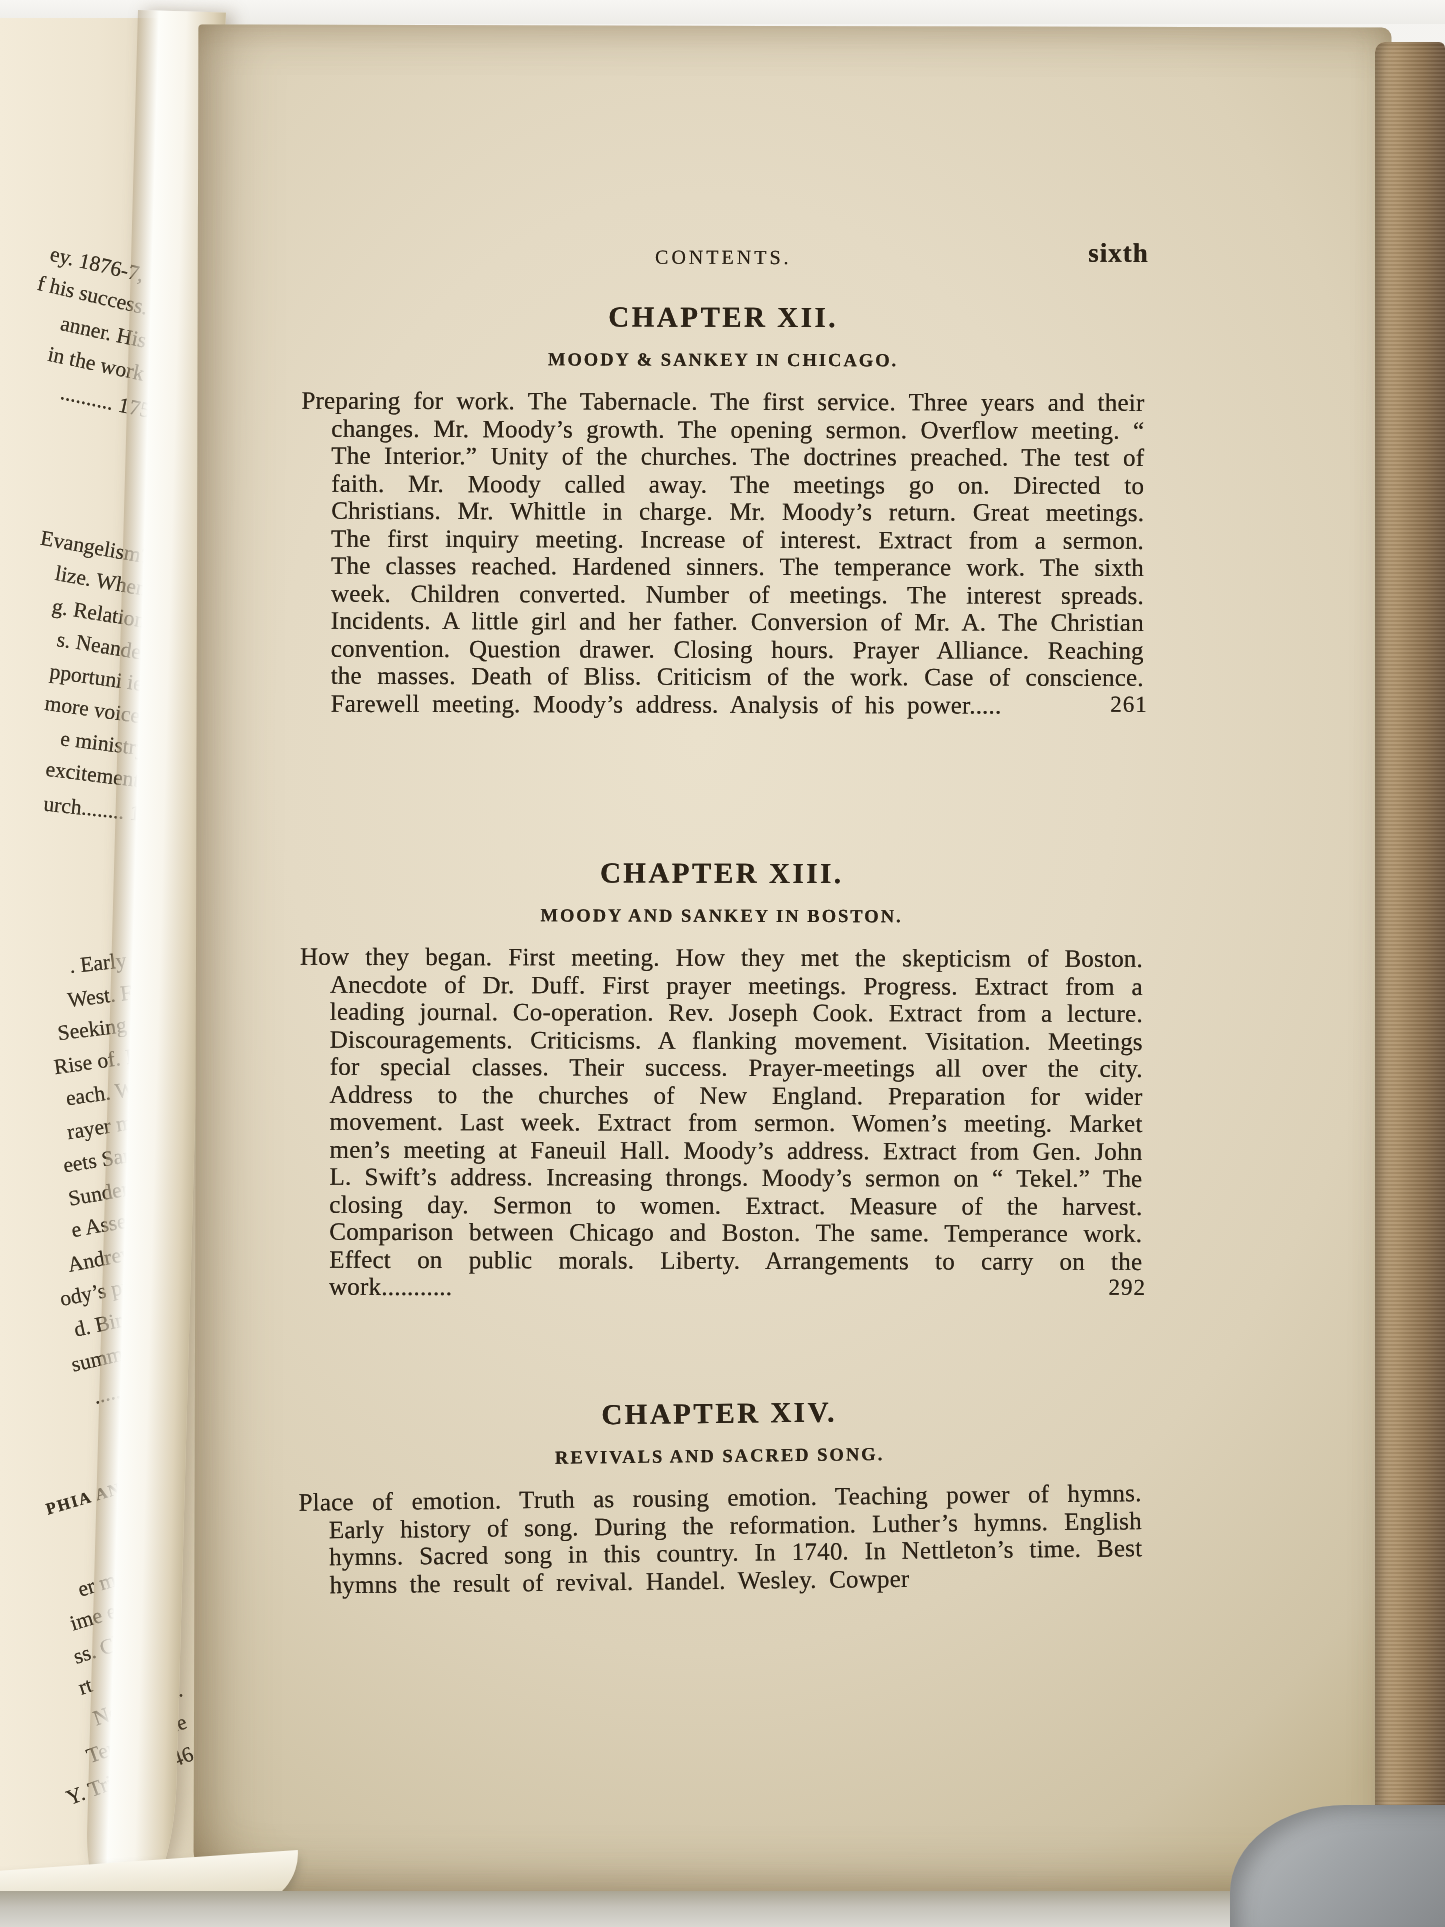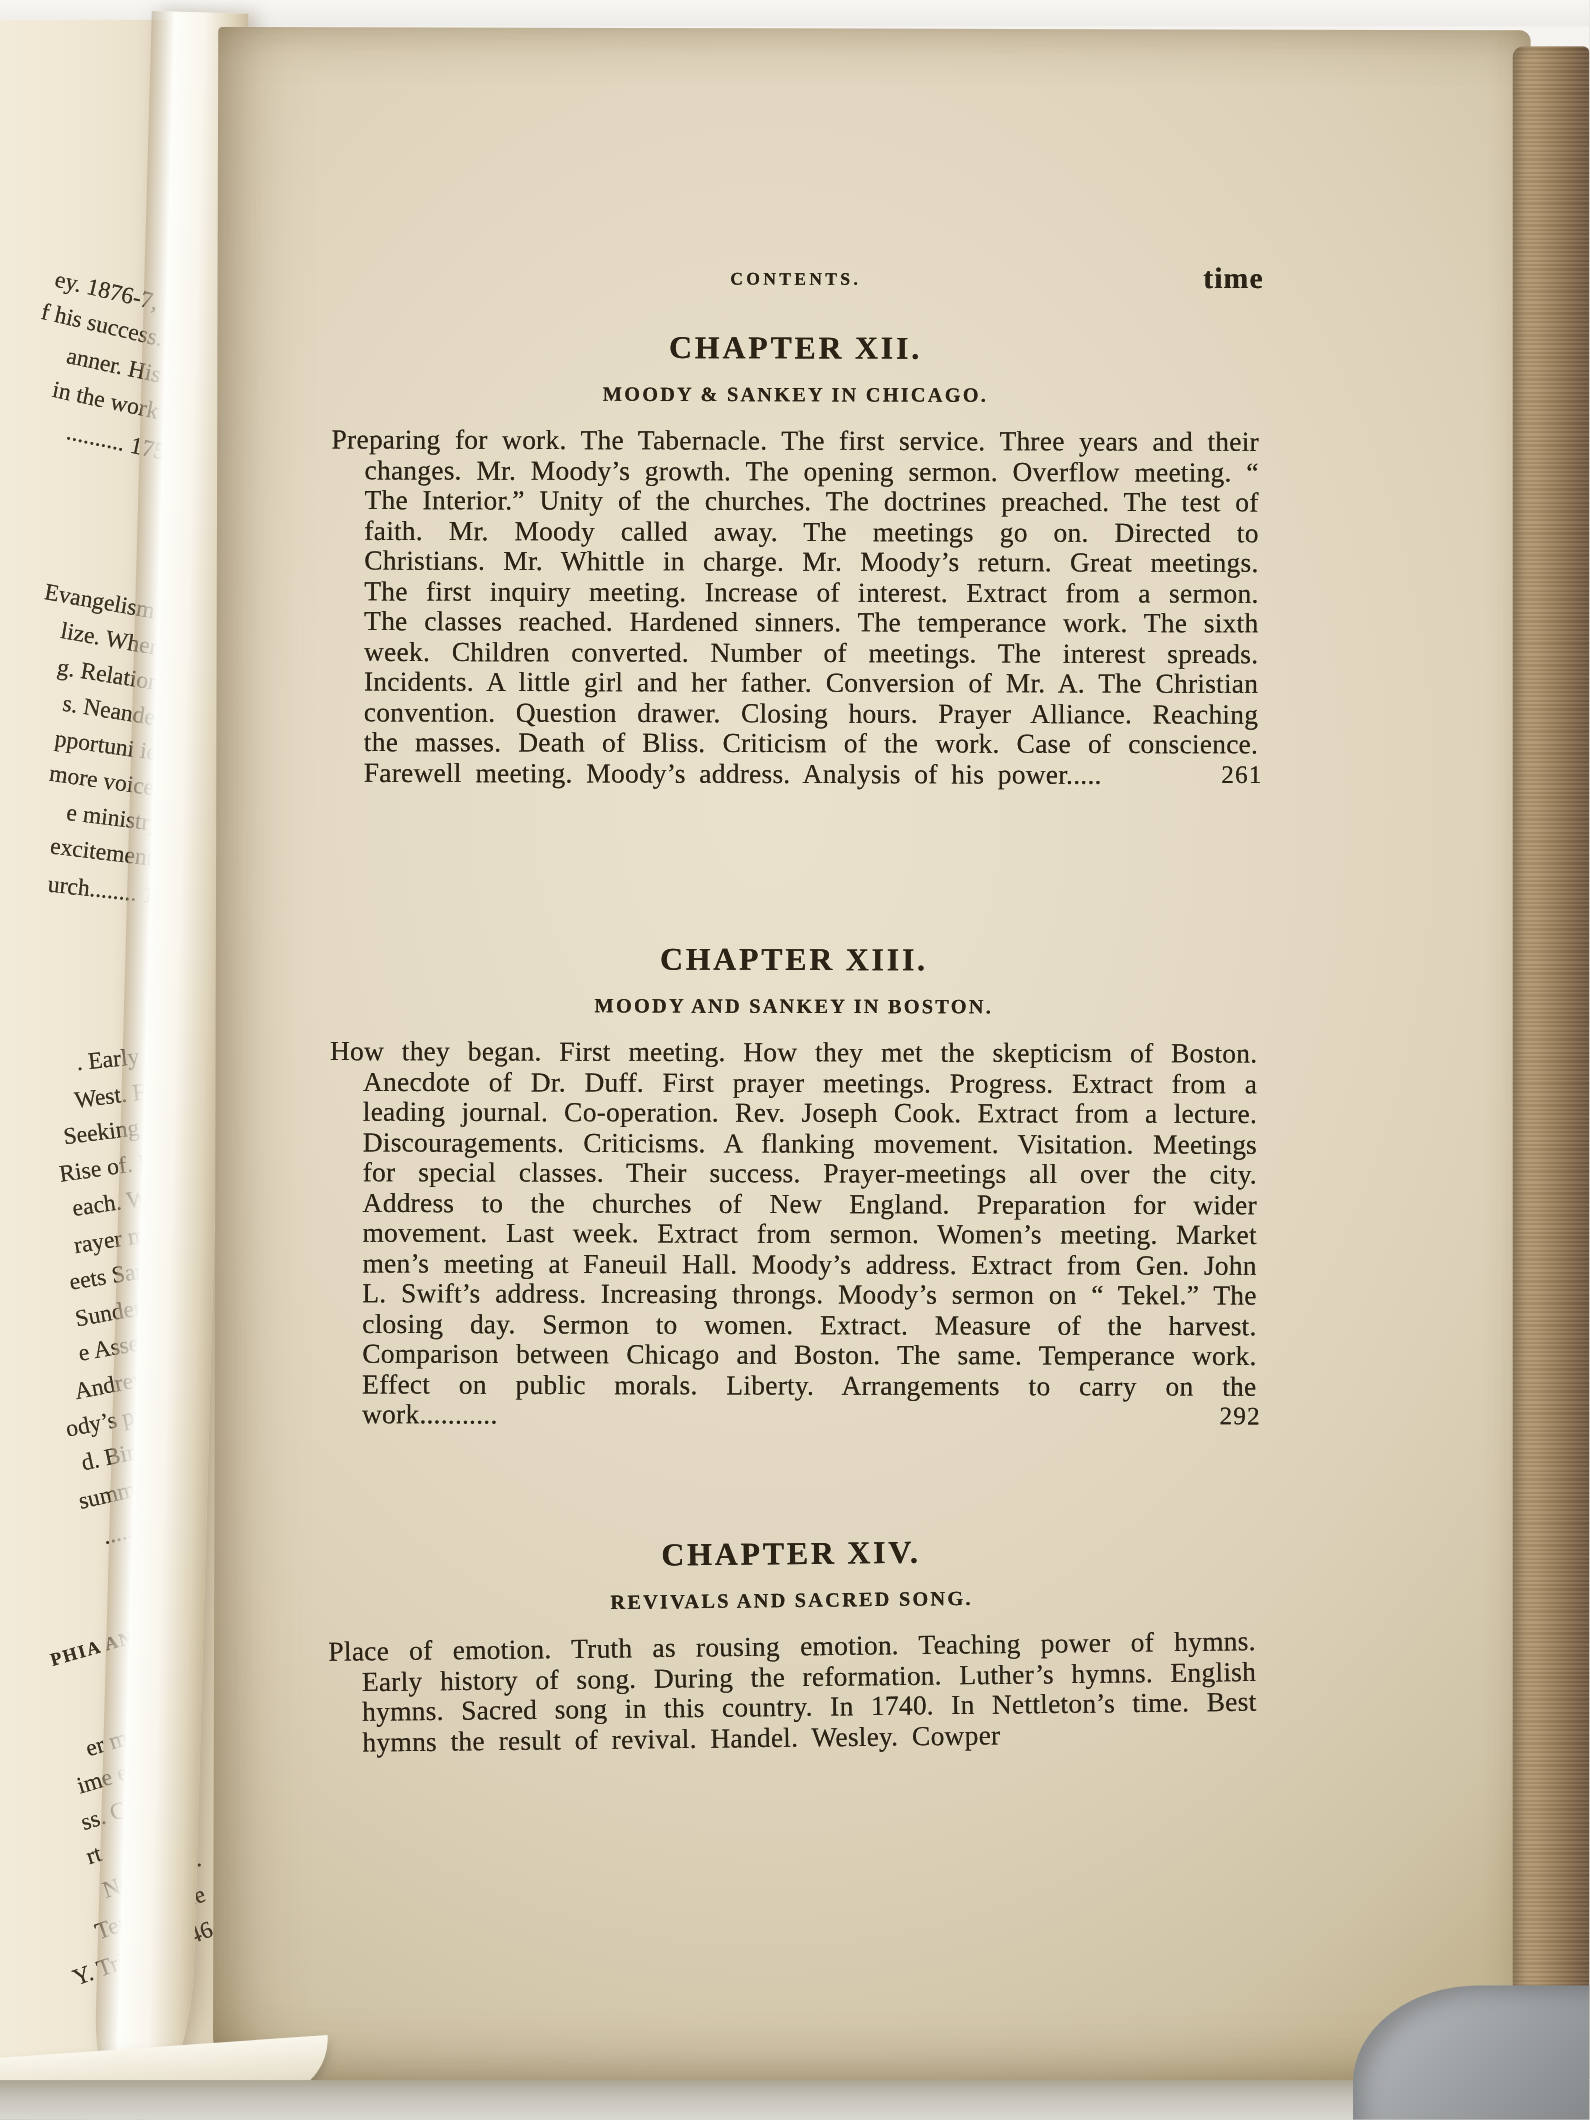--- a/index.html
+++ b/index.html
@@ -55,21 +55,21 @@
     border-radius:10px 6px 0 0;
     box-shadow:inset 10px 0 12px -4px rgba(60,45,28,.5);}
   .corner-gray{position:absolute;right:0;bottom:0;width:215px;height:122px;
     background:linear-gradient(135deg,#bcbfc1 0%,#a2a6a9 45%,#86898c 100%);
     border-top-left-radius:115px 88px;
     box-shadow:inset 16px 12px 20px -8px rgba(50,50,50,.35);}
 
   
   .content{position:absolute;left:104px;top:0;width:843px;color:#2c2317;}
   .header-line{position:absolute;top:220px;left:0;width:100%;text-align:center;}
-  .contents-title{font-weight:bold;font-size:16px;letter-spacing:3px;
+  .contents-title{font-weight:normal;font-size:20px;letter-spacing:3px;
     text-shadow:0 0 .5px rgba(44,35,23,.9);margin-top:22px;}
   .folio{position:absolute;right:-4px;top:-9px;font-weight:bold;font-size:27px;
     letter-spacing:1px;text-shadow:0 0 .5px rgba(44,35,23,.9);}
   .chapter{position:absolute;left:0;width:100%;}
   .chapter h2{margin:0 0 14px 0;text-align:center;font-size:29px;line-height:34px;
     font-weight:bold;letter-spacing:2.5px;text-shadow:0 0 .5px rgba(40,31,20,.9);}
   .chapter h3{margin:0 0 16px 0;text-align:center;font-size:18.5px;line-height:24px;
     font-weight:bold;letter-spacing:2px;text-shadow:0 0 .4px rgba(40,31,20,.9);}
   .summary{position:relative;margin:0;font-size:25px;line-height:27.5px;
     text-align:justify;text-indent:-30px;padding-left:30px;
@@ -123,21 +123,21 @@
     <span class="frag" style="top:1724px;right:4px;transform:rotate(-20deg)">Y. Tribune. 246</span>
   </div>
 
   <div class="fore-edge"></div>
 
   <div class="main-page">
     <div class="content">
 
       <div class="header-line">
         <span class="contents-title">CONTENTS.</span>
-        <span class="folio">time</span>
+        <span class="folio">sixth</span>
       </div>
 
       <section class="chapter" style="top:274px">
         <h2>CHAPTER XII.</h2>
         <h3>MOODY &amp; SANKEY IN CHICAGO.</h3>
         <p class="summary"><span>Preparing for work. The Tabernacle. The first service. Three years and their changes. Mr. Moody’s growth. The opening sermon. Overflow meeting. “ The Interior.” Unity of the churches. The doctrines preached. The test of faith. Mr. Moody called away. The meetings go on. Directed to Christians. Mr. Whittle in charge. Mr. Moody’s return. Great meetings. The first inquiry meeting. Increase of interest. Extract from a sermon. The classes reached. Hardened sinners. The temperance work. The sixth week. Children converted. Number of meetings. The interest spreads. Incidents. A little girl and her father. Conversion of Mr. A. The Christian convention. Question drawer. Closing hours. Prayer Alliance. Reaching the masses. Death of Bliss. Criticism of the work. Case of conscience. Farewell meeting. Moody’s address. Analysis of his power.....</span><span class="pg">261</span></p>
       </section>
 
       <section class="chapter" style="top:830px">
         <h2>CHAPTER XIII.</h2>

